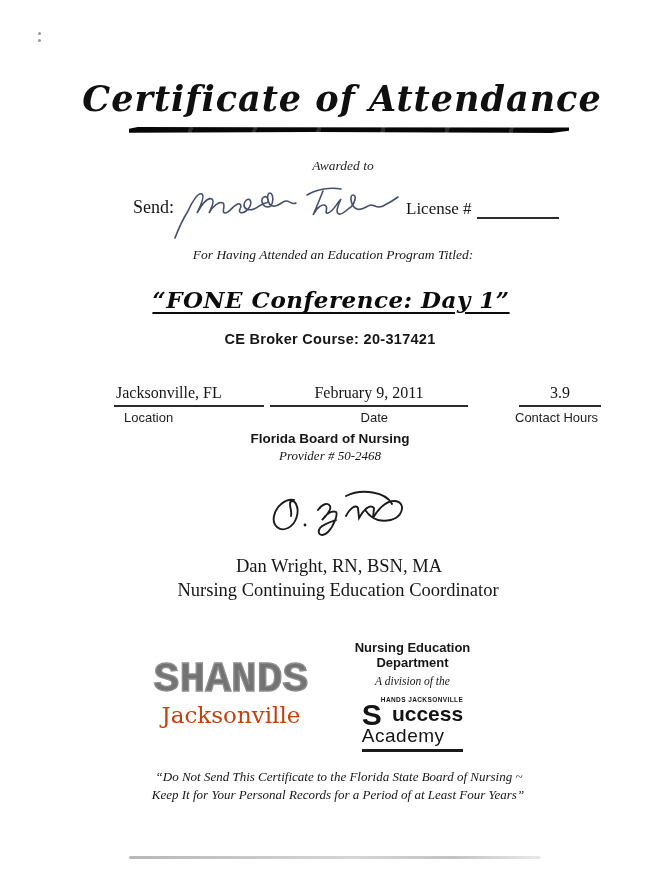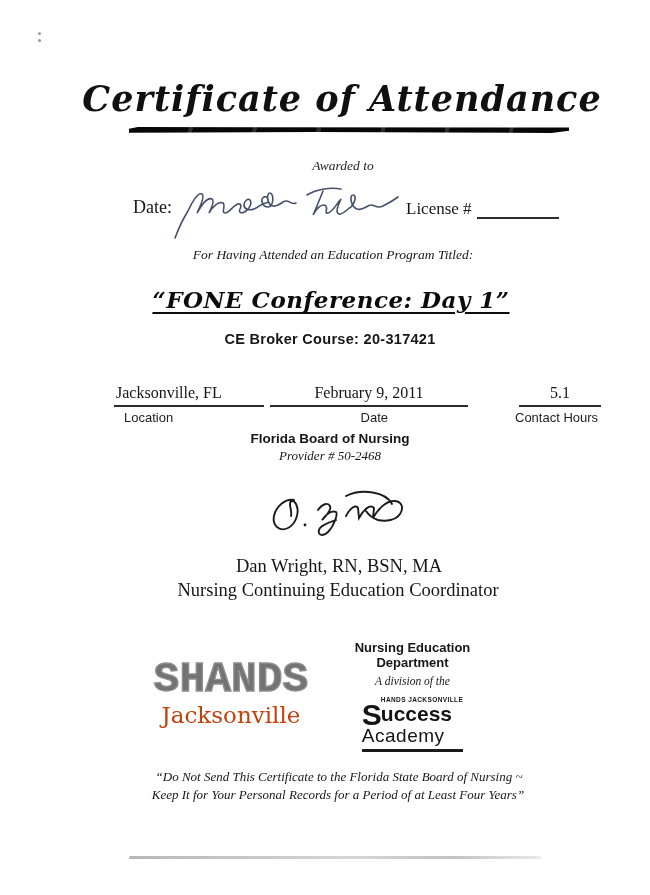--- a/index.html
+++ b/index.html
@@ -72,21 +72,21 @@
 
   .right-block { top:640px; left:320px; width:185px; text-align:center; }
   .dept { font-family:"Liberation Sans",sans-serif; font-weight:bold; font-size:13px; }
   .division { font-style:italic; font-size:11.5px; margin-top:5px; }
   .academy { position:relative; display:inline-block; text-align:left; margin-top:9px;
     font-family:"Liberation Sans",sans-serif; color:#141414; }
   .ac-s { position:absolute; left:0; top:4px; font-weight:bold; font-size:30px; line-height:1; }
   .ac-small { display:block; margin-left:19px; font-weight:bold; font-size:6.5px;
     letter-spacing:.4px; }
   .ac-uccess { display:block; margin-left:19px; font-weight:bold; font-size:21px;
-    line-height:1.05; }
+    line-height:1.05;text-align:right; }
   .ac-academy { display:block; font-size:19px; letter-spacing:.5px; line-height:1.2;
     border-bottom:3px solid #1a1a1a; padding-right:14px; padding-bottom:1px; }
 
   .footer1 { top:769px; left:14px; width:650px; text-align:center;
     font-style:italic; font-size:13px; }
   .footer2 { top:787px; left:13px; width:650px; text-align:center;
     font-style:italic; font-size:13px; }
 
   .bottom-line { top:856px; left:129px; width:412px; height:3px; border-radius:2px;
     background:linear-gradient(90deg,#b7b7b7,#d6d6d6 55%,#c2c2c2 78%,#e9e9e9); }
@@ -101,38 +101,38 @@
 
 <div class="page">
 
   <div class="abs artifact"></div>
 
   <div class="abs title">Certificate of Attendance</div>
   <div class="abs title-bar"></div>
 
   <div class="abs awarded">Awarded to</div>
 
-  <div class="abs name-label">Date:</div>
+  <div class="abs name-label">Send:</div>
 
   <svg class="abs name-sig" width="235" height="72" viewBox="0 0 235 72" fill="none">
     <path d="M10,66 C13,58 18,47 23,39 C27,30 33,20 37,22 C40,24 35,35 32,41 C37,32 43,25 47,27 C50,29 46,37 44,41 C48,34 54,29 58,31 C61,33 56,41 60,41 C64,41 67,35 71,33 C75,30 77,33 75,37 C73,41 77,42 81,39 C85,36 87,31 85,28 C83,26 79,29 79,33 C79,37 84,39 89,37 C94,35 97,31 101,31 C105,31 103,23 99,25 C95,27 97,35 103,35 C109,35 109,21 105,21 C101,21 102,33 108,34 C114,35 117,29 121,29 C125,29 127,33 131,31" stroke="#46506b" stroke-width="1.6" stroke-linecap="round"></path>
     <path d="M142,23 C152,17 166,15 176,17 M158,19 C154,29 150,39 148,43 C152,35 158,31 161,34 C163,37 159,42 163,41 C168,40 172,31 176,27 C173,33 170,41 174,42 C178,43 182,37 186,35 C190,31 192,23 188,23 C184,23 186,35 192,37 C198,39 202,33 206,33 C210,33 212,37 218,34 C224,31 229,28 233,25" stroke="#46506b" stroke-width="1.6" stroke-linecap="round"></path>
   </svg>
 
   <div class="abs license-label">License #</div>
   <div class="abs license-line"></div>
 
   <div class="abs attended">For Having Attended an Education Program Titled:</div>
 
   <div class="abs program">“FONE Conference: Day 1”</div>
   <div class="abs ce-course">CE Broker Course: 20-317421</div>
 
   <div class="abs blank loc-val">Jacksonville, FL</div>
   <div class="abs blank date-val">February 9, 2011</div>
-  <div class="abs blank hours-val">5.1</div>
+  <div class="abs blank hours-val">3.9</div>
 
   <div class="abs col-label loc-label">Location</div>
   <div class="abs col-label date-label">Date</div>
   <div class="abs col-label hours-label">Contact Hours</div>
 
   <div class="abs board">Florida Board of Nursing</div>
   <div class="abs provider">Provider # 50-2468</div>
 
   <svg class="abs coord-sig" width="150" height="62" viewBox="0 0 150 62" fill="none">
     <path d="M36,16 C28,14 18,22 16,32 C14,42 22,48 30,44 C38,40 42,28 38,20 C36,16 32,16 32,20 C32,24 34,28 33,32" stroke="#1b1b1b" stroke-width="1.9" stroke-linecap="round"></path>

